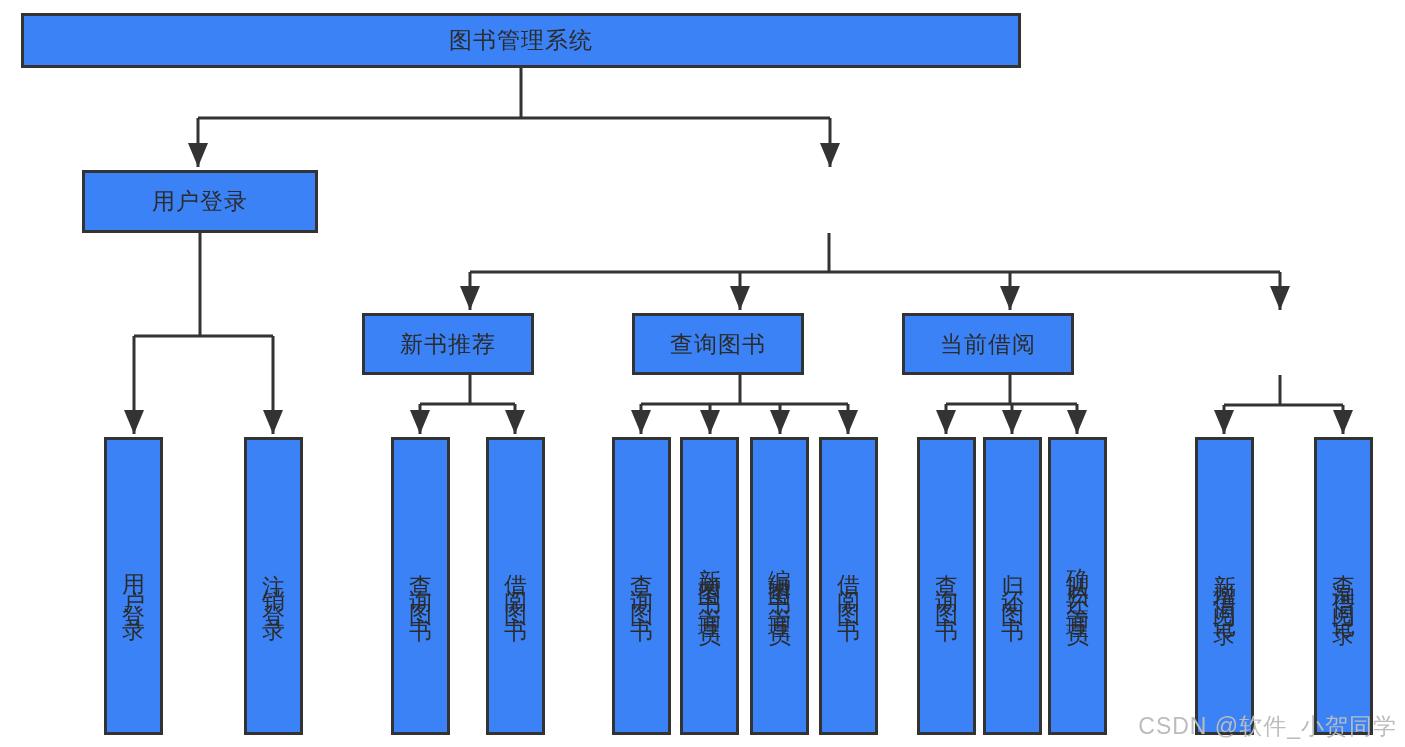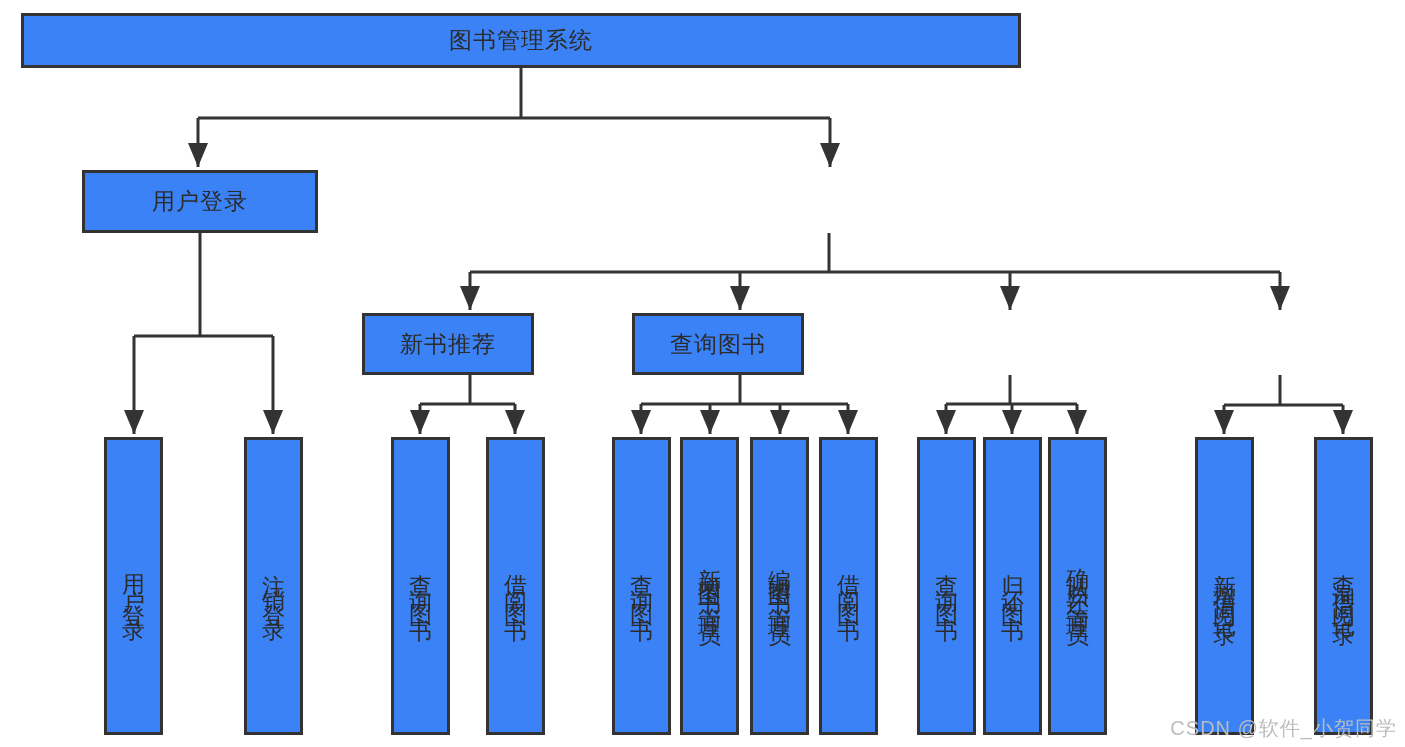--- a/index.html
+++ b/index.html
@@ -43,21 +43,21 @@
     line-height: 1;
     color: #2b2b2b;
   }
   .ls-4 { letter-spacing: 15px; }
   .ls-6 { letter-spacing: 10px; }
   .ls-9 { letter-spacing: 8px;  }
   #watermark {
     position: absolute;
     right: 8px;
     bottom: 5px;
-    font-size: 20px;
+    font-size: 23px;
     letter-spacing: 1px;
     color: #bcbcbc;
     z-index: 5;
     white-space: nowrap;
   }
 </style>
 </head>
 <body>
 
 <div id="stage">
@@ -119,20 +119,23 @@
   <div class="box l2-box" style="left:82px">
     <span class="h-label">用户登录</span>
   </div>
 
   <div class="box l3-box" style="left:362px">
     <span class="h-label">新书推荐</span>
   </div>
   <div class="box l3-box" style="left:632px">
     <span class="h-label">查询图书</span>
   </div>
+  <div class="box l3-box" style="left:902px">
+    <span class="h-label">当前借阅</span>
+  </div>
 
   <div class="box leaf-box" style="left:104px">
     <span class="v-label ls-4">用户登录</span>
   </div>
   <div class="box leaf-box" style="left:244px">
     <span class="v-label ls-4">注销登录</span>
   </div>
 
   <div class="box leaf-box" style="left:391px">
     <span class="v-label ls-4">查询图书</span>

